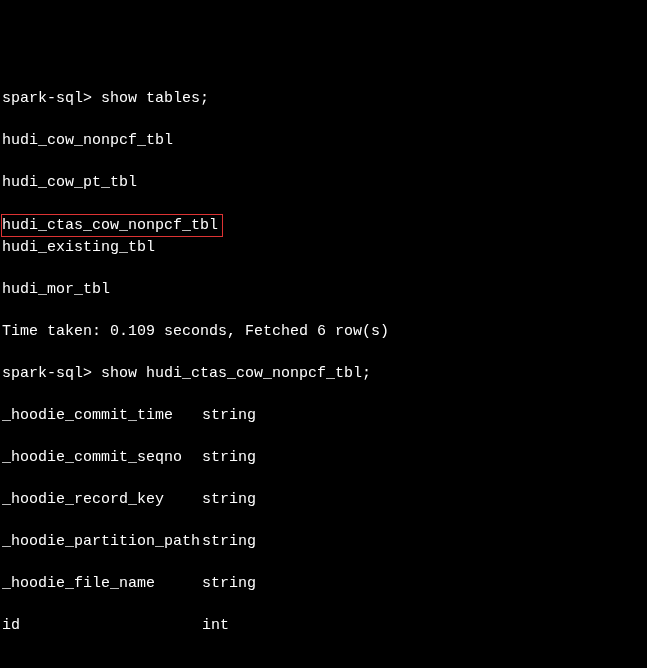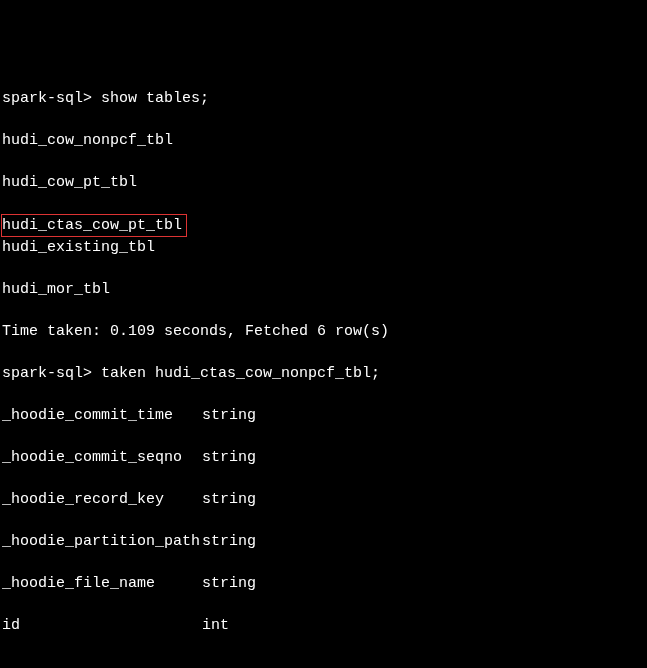--- a/index.html
+++ b/index.html
@@ -26,25 +26,25 @@
   .col1 { display: inline-block; width: 200px; }
 </style>
 </head>
 <body>
 
 
 
 <span class="line"><span class="prompt">spark-sql&gt;</span> <span>show tables;</span></span>
 <span class="line">hudi_cow_nonpcf_tbl</span>
 <span class="line">hudi_cow_pt_tbl</span>
-<span class="highlight-box"><span class="line" style="display:inline">hudi_ctas_cow_pt_tbl</span></span>
+<span class="highlight-box"><span class="line">hudi_ctas_cow_nonpcf_tbl</span></span>
 <span class="line">hudi_existing_tbl</span>
 <span class="line">hudi_mor_tbl</span>
 <span class="line">Time taken: 0.109 seconds, Fetched 6 row(s)</span>
-<span class="line"><span class="prompt">spark-sql&gt;</span> <span>taken hudi_ctas_cow_nonpcf_tbl;</span></span>
+<span class="line"><span class="prompt">spark-sql&gt;</span> <span>show hudi_ctas_cow_nonpcf_tbl;</span></span>
 <span class="line"><span class="col1">_hoodie_commit_time</span><span>string</span></span>
 <span class="line"><span class="col1">_hoodie_commit_seqno</span><span>string</span></span>
 <span class="line"><span class="col1">_hoodie_record_key</span><span>string</span></span>
 <span class="line"><span class="col1">_hoodie_partition_path</span><span>string</span></span>
 <span class="line"><span class="col1">_hoodie_file_name</span><span>string</span></span>
 <span class="line"><span class="col1">id</span><span>int</span></span>
 
 
 
 

